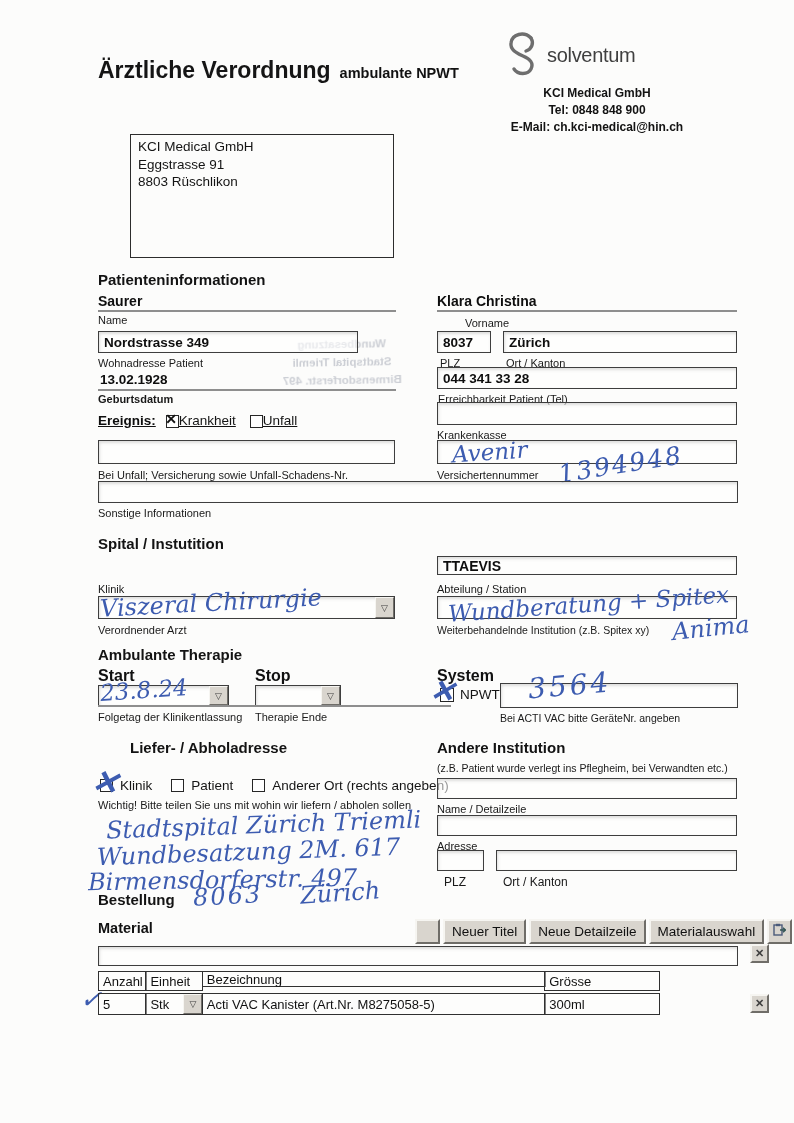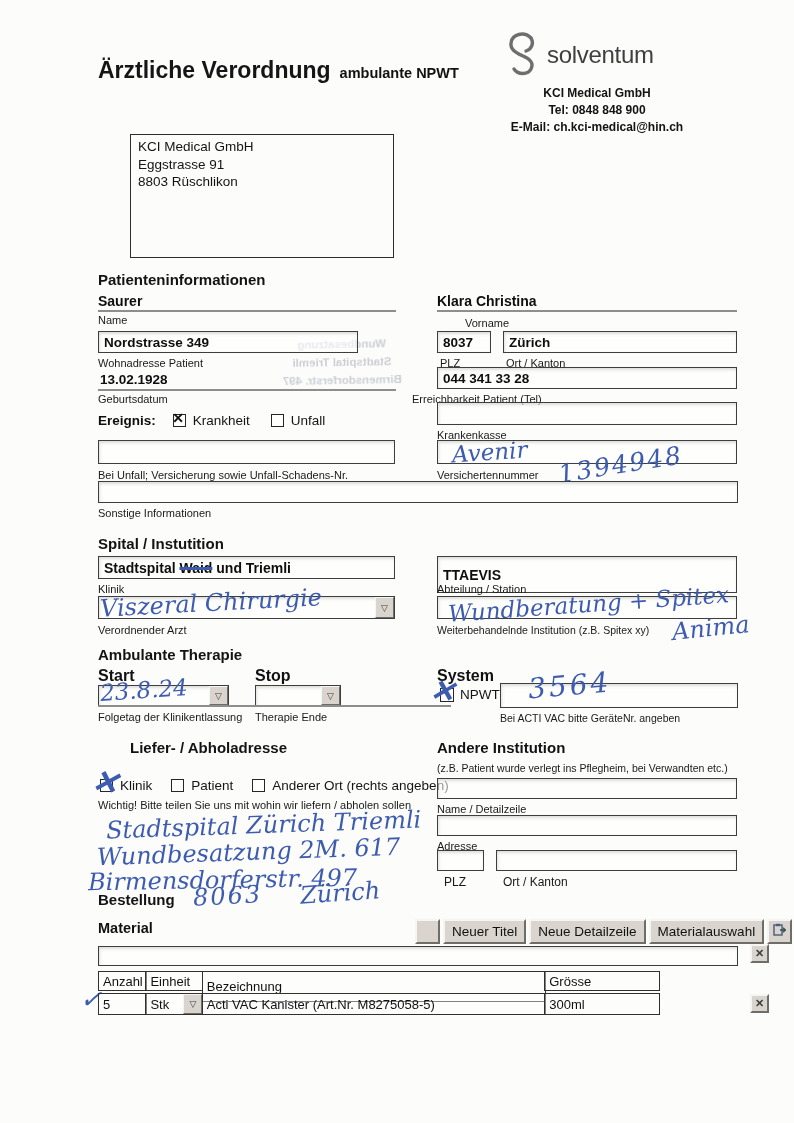--- a/index.html
+++ b/index.html
@@ -32,21 +32,21 @@
        display:flex;align-items:center;justify-content:center;font-size:9px;color:#3c3c3c;}
   .xbtn{width:19px;height:19px;background:#d9d5ce;
        border-top:2px solid #f6f5f1;border-left:2px solid #f6f5f1;
        border-right:2px solid #6f6d68;border-bottom:2px solid #6f6d68;
        display:flex;align-items:center;justify-content:center;
        font-size:11px;font-weight:bold;color:#3f3f3f;}
   .thc{border:1.6px solid #303030;font-size:13px;display:flex;align-items:center;padding:0 4px;box-sizing:border-box;background:rgba(255,255,255,.4);text-align:right;}
   .struck{text-decoration:line-through;text-decoration-color:#3d5cb0;text-decoration-thickness:3px;}
   .ghost{transform:scaleX(-1) rotate(1deg);opacity:.42;filter:blur(.7px);
          color:#8a90a0;font-size:11.5px;font-weight:bold;text-align:center;line-height:1.55;}
-  .logo-text{font-size:24px;color:#3f3f3f;letter-spacing:-.3px;font-weight:normal;}
+  .logo-text{font-size:20px;color:#3f3f3f;letter-spacing:-.3px;font-weight:normal;}
   .company{font-size:12px;font-weight:bold;text-align:center;line-height:1.42;color:#131313;}
   .addr{font-size:13.5px;line-height:1.3;color:#141414;}
 </style>
 </head>
 <body>
 
 <div class="page">
 
   
   <div class="abs" style="left:98px;top:57px;display:flex;align-items:baseline;">
@@ -104,29 +104,29 @@
     <span class="valb">8037</span>
   </div>
   <div class="abs fbox" style="left:503px;top:331px;width:234px;height:22px;">
     <span class="valb">Zürich</span>
   </div>
   <div class="abs lbl" style="left:440px;top:357px;">PLZ</div>
   <div class="abs lbl" style="left:506px;top:357px;">Ort / Kanton</div>
 
   <div class="abs valb" style="left:100px;top:372px;">13.02.1928</div>
   <div class="abs rule" style="left:98px;top:389px;width:298px;"></div>
-  <div class="abs lbl" style="left:98px;top:393px;">Geburtsdatum</div>
+  <div class="abs lbl" style="left:98px;top:393px;font-weight:bold;">Geburtsdatum</div>
 
   <div class="abs fbox" style="left:437px;top:367px;width:300px;height:22px;">
     <span class="valb">044 341 33 28</span>
   </div>
-  <div class="abs lbl" style="left:412px;top:393px;">Erreichbarkeit Patient (Tel)</div>
-
-  
-  <div class="abs" style="left:98px;top:413px;display:flex;align-items:center;gap:7px;">
+  <div class="abs lbl" style="left:438px;top:393px;">Erreichbarkeit Patient (Tel)</div>
+
+  
+  <div class="abs" style="left:98px;top:413px;display:flex;align-items:flex-end;text-decoration:underline;">
     <span class="valb" style="margin-right:10px;">Ereignis:</span>
     <span class="cb">
         <span class="mk">✕</span>
       </span>
     <span class="val" style="font-size:13.5px;margin-right:14px;">Krankheit</span>
     <span class="cb">
         <span class="mk"></span>
       </span>
     <span class="val" style="font-size:13.5px;">Unfall</span>
   </div>
@@ -142,26 +142,23 @@
   <div class="abs hw" style="left:452px;top:441px;font-size:23px;transform:rotate(-4deg);">Avenir</div>
   <div class="abs lbl" style="left:437px;top:469px;">Versichertennummer</div>
   <div class="abs hw" style="left:558px;top:452px;font-size:25px;transform:rotate(-9deg);letter-spacing:2px;">1394948</div>
 
   <div class="abs fbox" style="left:98px;top:481px;width:640px;height:22px;"></div>
   <div class="abs lbl" style="left:98px;top:507px;">Sonstige Informationen</div>
 
   
   <div class="abs h2" style="left:98px;top:535px;">Spital / Instutition</div>
 
-  <div class="abs fbox" style="left:98px;top:556px;width:297px;height:23px;">
-    <span class="valb" style="font-size:14px;"><span>Stadtspital </span><span class="struck">Waid</span><span> und Triemli</span></span>
-  </div>
   <div class="abs lbl" style="left:98px;top:583px;">Klinik</div>
 
-  <div class="abs fbox" style="left:437px;top:556px;width:300px;height:37px;align-items:center;">
+  <div class="abs fbox" style="left:437px;top:556px;width:300px;height:19px;align-items:center;">
     <span class="valb" style="font-size:14px;">TTAEVIS</span>
   </div>
   <div class="abs lbl" style="left:437px;top:583px;">Abteilung / Station</div>
 
   <div class="abs fbox" style="left:98px;top:596px;width:297px;height:23px;justify-content:flex-end;">
     <span class="combo-btn">▽</span>
   </div>
   <div class="abs hw" style="left:100px;top:591px;font-size:24px;transform:rotate(-3deg);">Viszeral Chirurgie</div>
   <div class="abs lbl" style="left:98px;top:624px;">Verordnender Arzt</div>
 
@@ -255,21 +252,21 @@
 
   <div class="abs fbox" style="left:98px;top:946px;width:640px;height:20px;"></div>
   <div class="abs xbtn" style="left:750px;top:944px;">
       <span>✕</span>
     </div>
 
   
   <div class="abs" style="left:98px;top:971px;display:flex;">
     <span class="thc" style="width:49px;height:20px;">Anzahl</span>
     <span class="thc" style="width:58px;height:20px;margin-left:-1.6px;">Einheit</span>
-    <span class="thc" style="width:344px;height:31px;margin-left:-1.6px;">Bezeichnung</span>
+    <span class="thc" style="width:344px;height:16px;margin-left:-1.6px;">Bezeichnung</span>
     <span class="thc" style="width:116px;height:20px;margin-left:-1.6px;">Grösse</span>
   </div>
 
   
   <div class="abs penx" style="left:80px;top:986px;font-size:26px;font-weight:normal;transform:rotate(4deg);">✓</div>
   <div class="abs" style="left:98px;top:993px;display:flex;">
     <span class="thc" style="width:49px;height:22px;">5</span>
     <span class="thc" style="width:58px;height:22px;margin-left:-1.6px;justify-content:space-between;padding-right:0;">
       <span>Stk</span>
       <span class="combo-btn" style="margin-right:0;">▽</span>

